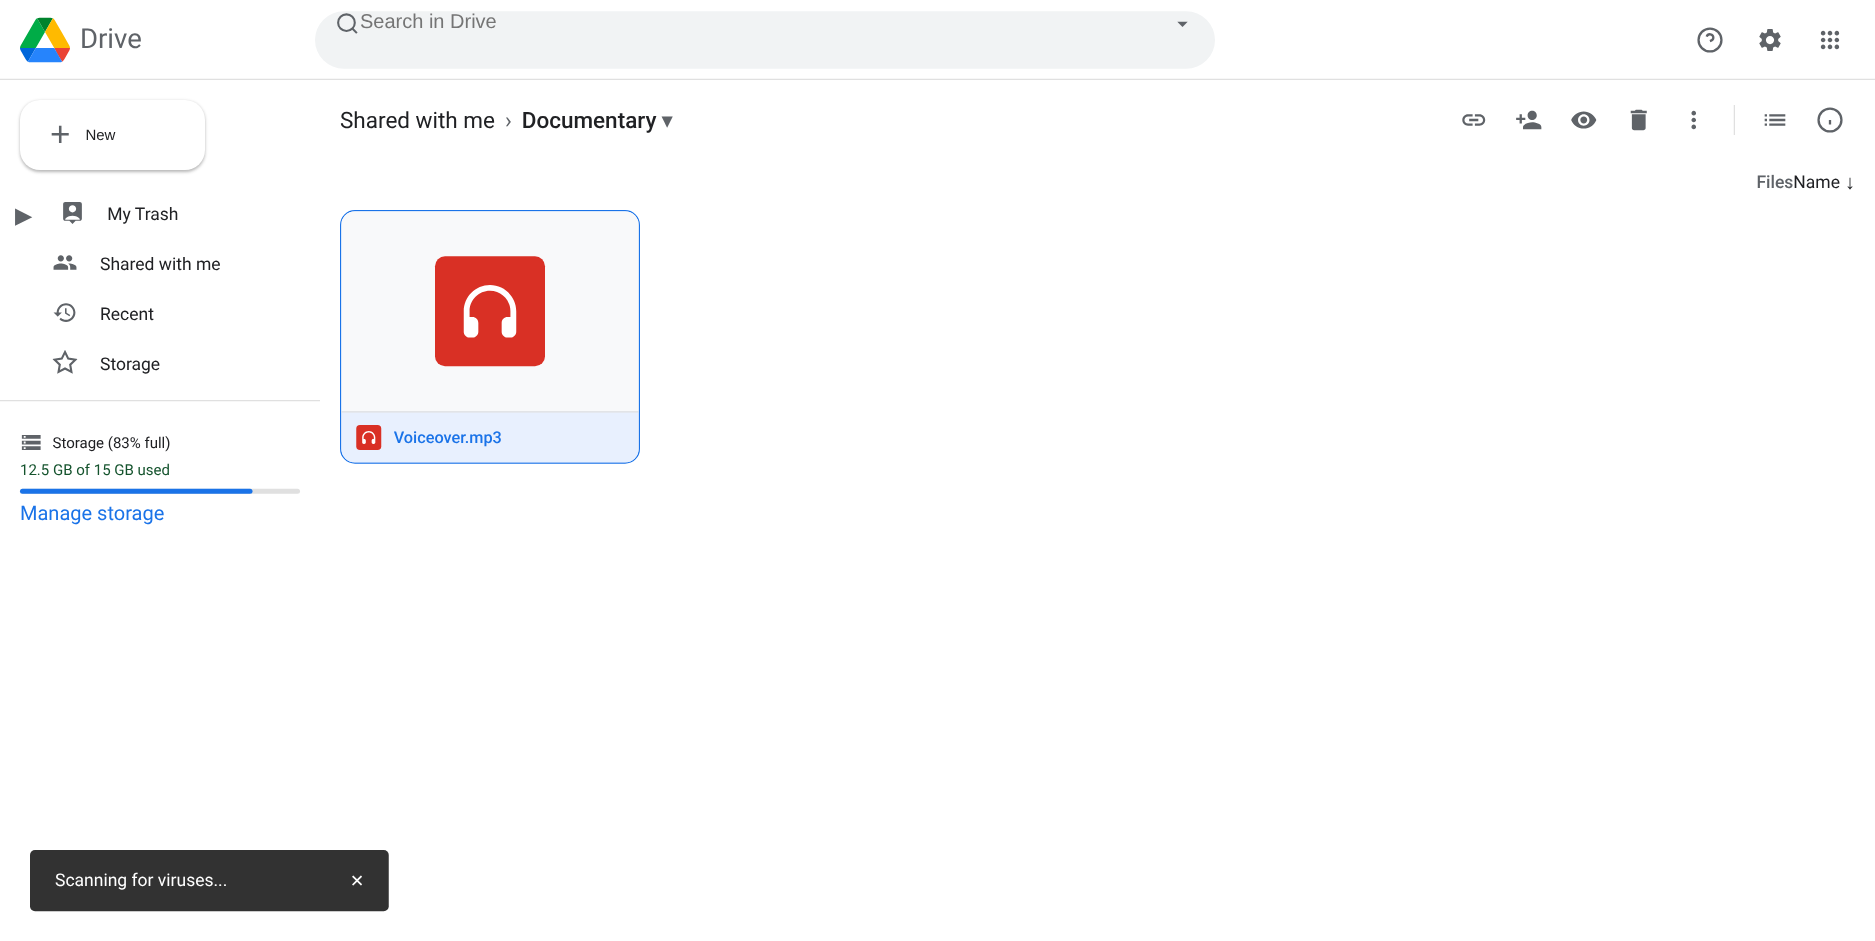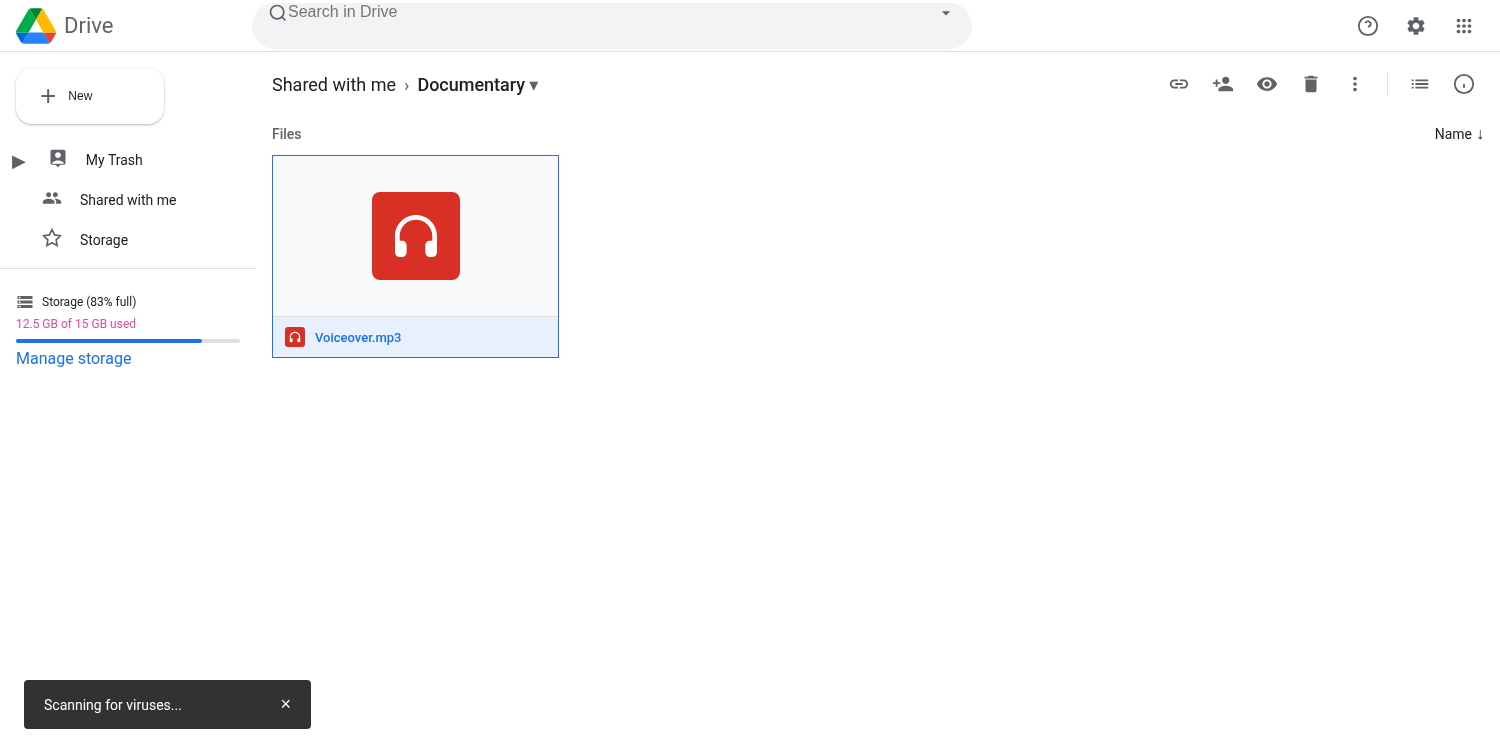--- a/index.html
+++ b/index.html
@@ -2,21 +2,21 @@
 <html><head>
   <meta charset="utf-8">
   <style>
     * { margin: 0; padding: 0; box-sizing: border-box; }
     body { font-family: 'Google Sans', Roboto, Arial, sans-serif; background: #fff; color: #202124; width: 1500px; height: 753px; overflow: hidden; }
 
     
     .header {
       display: flex;
       align-items: center;
-      height: 52px;
+      height: 64px;
       padding: 0 16px;
       border-bottom: 1px solid #e0e0e0;
       gap: 16px;
     }
     .logo-area {
       display: flex;
       align-items: center;
       gap: 8px;
       min-width: 220px;
     }
@@ -151,21 +151,21 @@
       margin: 6px 0;
     }
     .storage-bar-fill {
       height: 4px;
       background: #1a73e8;
       border-radius: 2px;
       width: 83%;
     }
     .storage-used {
       font-size: 12px;
-      color: #ec4899;
+      color: #14532d;
       margin-bottom: 8px;
     }
     .manage-storage-link {
       font-size: 16px;
       color: #1a73e8;
       cursor: pointer;
       text-decoration: none;
     }
 
     
@@ -234,21 +234,21 @@
 
     
     .files-area {
       flex: 1;
       padding: 0 16px;
       overflow-y: auto;
     }
     .files-header {
       display: flex;
       align-items: center;
-      justify-content: space-between;
+      justify-content: flex-end;
       padding: 8px 0 12px 0;
     }
     .files-label {
       font-size: 14px;
       color: #5f6368;
       font-weight: 500;
     }
     .sort-area {
       display: flex;
       align-items: center;
@@ -258,23 +258,23 @@
       cursor: pointer;
     }
     .sort-arrow { font-size: 16px; color: #202124; }
 
     .files-grid {
       display: flex;
       flex-wrap: wrap;
       gap: 12px;
     }
     .file-card {
-      width: 287px;
+      width: 240px;
       border: 1px solid #e0e0e0;
-      border-radius: 0;
+      border-radius: 12px;
       overflow: hidden;
       cursor: pointer;
       background: #fff;
     }
     .file-card.selected {
       background: #e8f0fe;
       border-color: #1a73e8;
     }
     .file-preview {
       height: 160px;
@@ -418,20 +418,28 @@
 
     <div class="nav-item">
       <span class="nav-icon" style="margin-left:28px;">
         <svg width="20" height="20" viewBox="0 0 24 24" fill="#5f6368">
             <path d="M16 11c1.66 0 2.99-1.34 2.99-3S17.66 5 16 5c-1.66 0-3 1.34-3 3s1.34 3 3 3zm-8 0c1.66 0 2.99-1.34 2.99-3S9.66 5 8 5C6.34 5 5 6.34 5 8s1.34 3 3 3zm0 2c-2.33 0-7 1.17-7 3.5V19h14v-2.5c0-2.33-4.67-3.5-7-3.5zm8 0c-.29 0-.62.02-.97.05 1.16.84 1.97 1.97 1.97 3.45V19h6v-2.5c0-2.33-4.67-3.5-7-3.5z"></path>
           </svg>
       </span>
       <span>Shared with me</span>
     </div>
 
+    <div class="nav-item">
+      <span class="nav-icon" style="margin-left:28px;">
+        <svg width="20" height="20" viewBox="0 0 24 24" fill="#5f6368">
+            <path d="M13 3c-4.97 0-9 4.03-9 9H1l3.89 3.89.07.14L9 12H6c0-3.87 3.13-7 7-7s7 3.13 7 7-3.13 7-7 7c-1.93 0-3.68-.79-4.94-2.06l-1.42 1.42C8.27 19.99 10.51 21 13 21c4.97 0 9-4.03 9-9s-4.03-9-9-9zm-1 5v5l4.28 2.54.72-1.21-3.5-2.08V8H12z"></path>
+          </svg>
+      </span>
+      <span>Recent</span>
+    </div>
 
     <div class="nav-item">
       <span class="nav-icon" style="margin-left:28px;">
         <svg width="20" height="20" viewBox="0 0 24 24" fill="none" stroke="#5f6368" stroke-width="2">
             <polygon points="12,2 15.09,8.26 22,9.27 17,14.14 18.18,21.02 12,17.77 5.82,21.02 7,14.14 2,9.27 8.91,8.26"></polygon>
           </svg>
       </span>
       <span>Storage</span>
     </div>
 

